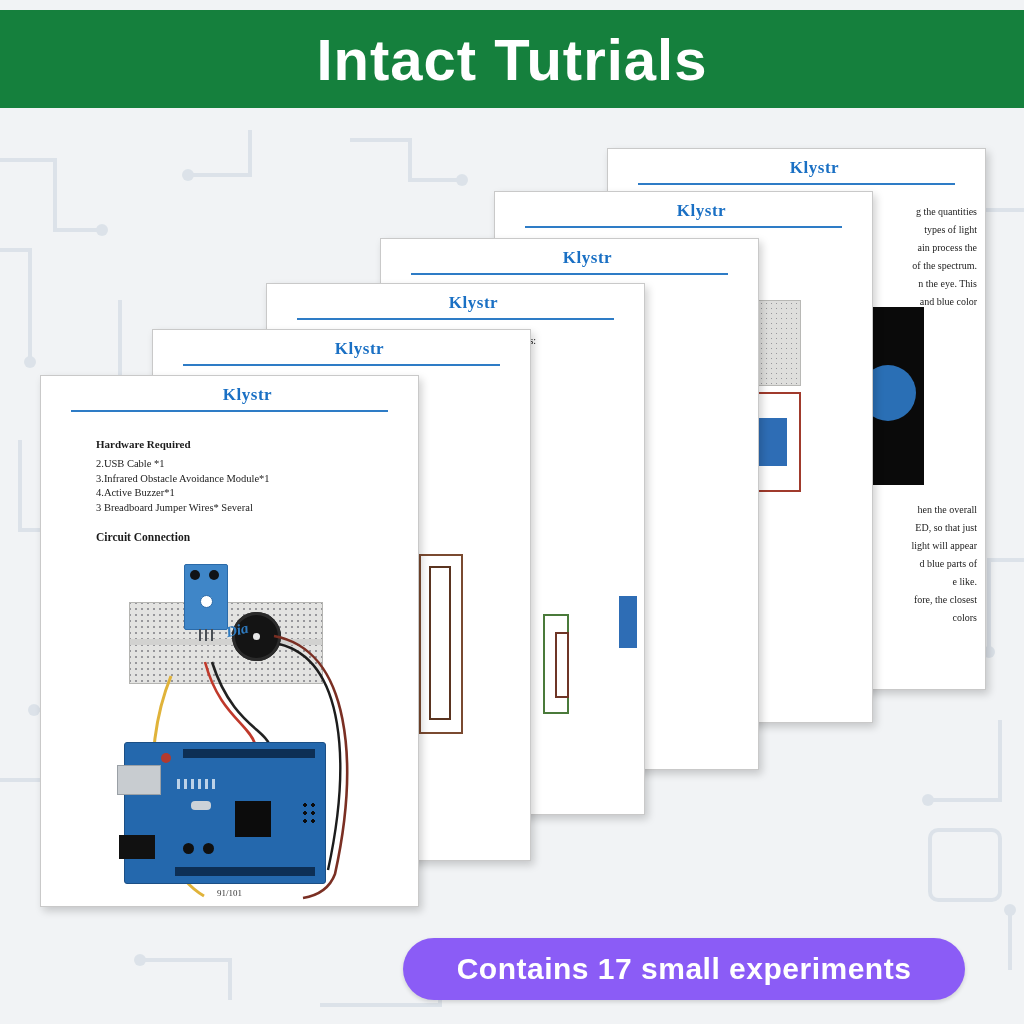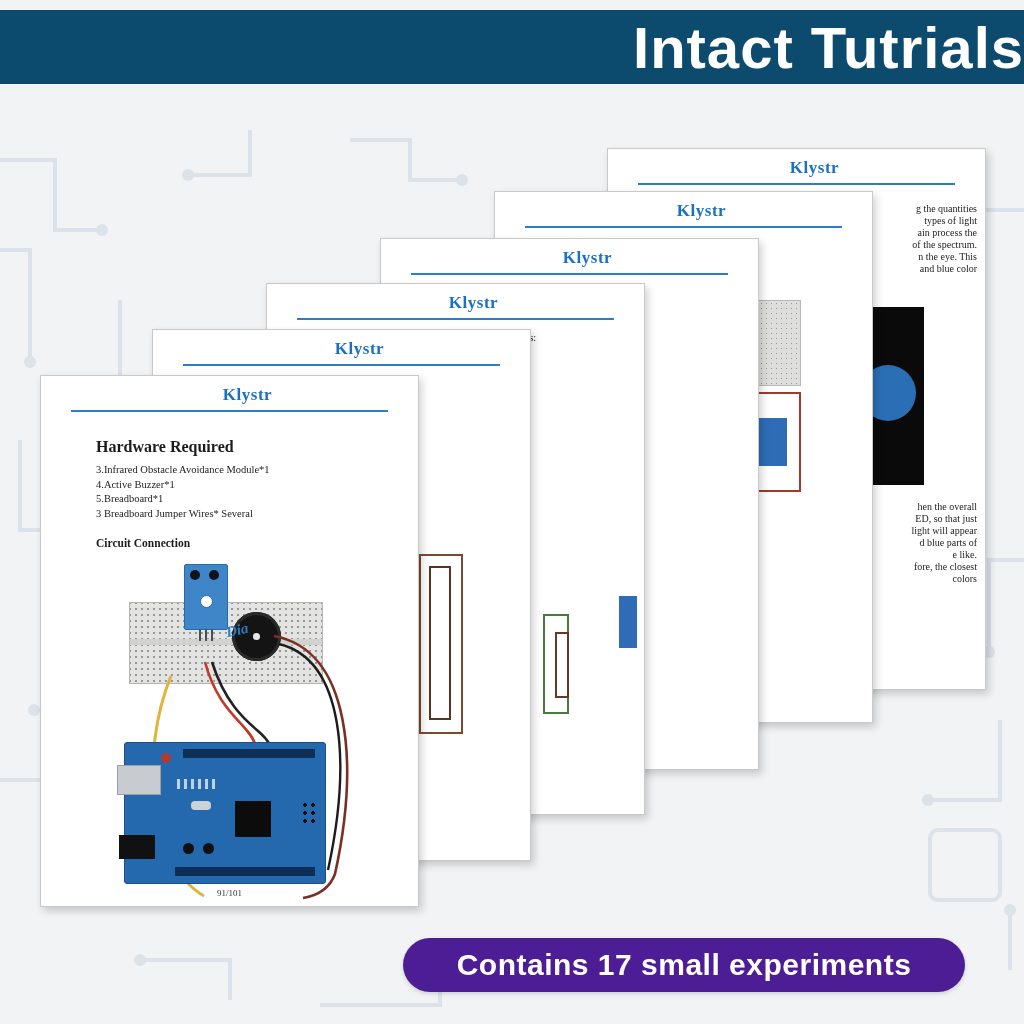--- a/index.html
+++ b/index.html
@@ -5,22 +5,22 @@
   html,body{margin:0;padding:0;}
   .canvas{
     position:relative;width:1024px;height:1024px;overflow:hidden;
     background:#f1f3f5;font-family:"Liberation Sans",sans-serif;
   }
   
   .bg-circuit{position:absolute;left:0;top:0;width:1024px;height:1024px;z-index:0;}
 
   
   .banner{
-    position:absolute;left:0;right:0;top:10px;height:74px;background:#0c4a6e;
-    display:flex;align-items:center;justify-content:flex-end;z-index:20;
+    position:absolute;left:0;right:0;top:10px;height:98px;background:#15803d;
+    display:flex;align-items:center;justify-content:center;z-index:20;
   }
   .banner h1{
     margin:0;color:#ffffff;font-size:58px;font-weight:800;letter-spacing:1px;
     font-family:"Liberation Sans",sans-serif;
   }
 
   
   .page{
     position:absolute;width:377px;height:530px;background:#ffffff;
     border:1px solid #c9c9c9;box-shadow:3px 4px 8px rgba(0,0,0,0.18);
@@ -33,21 +33,21 @@
   .p6{left:607px;top:148px;height:540px;z-index:7;}
 
   .brand{
     margin:9px 0 0 0;text-align:center;font-family:"Liberation Serif",serif;
     font-weight:bold;font-size:17px;color:#1a70c4;letter-spacing:0.5px;padding-left:36px;
   }
   .rule{height:2px;background:#2e7cc6;margin:5px 30px 0 30px;}
 
   
   .fp-body{position:absolute;left:55px;top:62px;right:18px;font-family:"Liberation Serif",serif;color:#1b1b1b;}
-  .fp-title{font-weight:bold;font-size:16px;margin:0 0 7px 0;}
+  .fp-title{font-weight:bold;font-size:11px;margin:0 0 7px 0;}
   .fp-item{font-size:10.5px;line-height:14.5px;}
   .fp-circuit{font-weight:bold;font-size:11.5px;margin:16px 0 0 0;}
   .pageno{
     position:absolute;bottom:8px;left:0;width:100%;text-align:center;
     font-family:"Liberation Serif",serif;font-size:9px;color:#333;
   }
 
   
   .diagram{position:absolute;left:68px;top:188px;width:262px;height:336px;}
   .bboard{
@@ -93,21 +93,21 @@
   .a-cap1,.a-cap2{position:absolute;top:100px;width:11px;height:11px;border-radius:50%;background:#101010;}
   .a-cap1{left:58px;} .a-cap2{left:78px;}
   .a-pads{
     position:absolute;left:52px;top:36px;width:40px;height:10px;
     background:repeating-linear-gradient(90deg,#bcd2e8 0 3px,transparent 3px 7px);
   }
 
   
   .frag{
     position:absolute;font-family:"Liberation Serif",serif;font-size:10px;
-    line-height:12px;color:#222;white-space:pre-line;text-align:right;
+    line-height:18px;color:#222;white-space:pre-line;text-align:right;
   }
   .p3-es{left:258px;top:48px;text-align:left;}
   .p4-txt{right:10px;top:496px;width:130px;}
   .p6-top{right:8px;top:54px;width:140px;}
   .p6-bot{right:8px;top:352px;width:140px;}
 
   .p6-photo{position:absolute;left:240px;top:158px;width:76px;height:178px;background:#0a0a0a;}
   .p6-led{position:absolute;left:12px;top:58px;width:56px;height:56px;border-radius:50%;background:#2a6fb5;}
 
   .p5-bb{
@@ -119,21 +119,21 @@
 
   .p2-loop{position:absolute;left:266px;top:224px;width:40px;height:176px;border:2px solid #7a4a30;}
   .p2-loop-in{position:absolute;left:8px;top:10px;width:18px;height:150px;border:2px solid #5a3420;}
 
   .p3-loop{position:absolute;left:276px;top:330px;width:22px;height:96px;border:2px solid #4a7a3a;}
   .p3-loop2{position:absolute;left:288px;top:348px;width:10px;height:62px;border:2px solid #6e3526;}
   .p3-mod{position:absolute;left:352px;top:312px;width:18px;height:52px;background:#2e6db5;}
 
   
   .pill{
-    position:absolute;left:403px;top:938px;width:562px;height:54px;background:#4c1d95;
+    position:absolute;left:403px;top:938px;width:562px;height:62px;background:#8b5cf6;
     border-radius:31px;display:flex;align-items:center;justify-content:center;z-index:20;
     box-shadow:0 2px 4px rgba(0,0,0,0.15);
     text-align:center;
   }
   .pill span{color:#ffffff;font-size:30px;font-weight:600;letter-spacing:0.5px;}
 </style>
 </head>
 <body>
 
 <div class="canvas">
@@ -226,23 +226,23 @@
       <div class="p2-loop-in"></div>
     </div>
   </div>
 
   <div class="page p1">
     <div class="brand">Klystr</div>
     <div class="rule"></div>
 
     <div class="fp-body">
       <div class="fp-title">Hardware Required</div>
+      <div class="fp-item">2.USB Cable *1</div>
       <div class="fp-item">3.Infrared Obstacle Avoidance Module*1</div>
       <div class="fp-item">4.Active Buzzer*1</div>
-      <div class="fp-item">5.Breadboard*1</div>
       <div class="fp-item">3  Breadboard Jumper Wires* Several</div>
       <div class="fp-circuit">Circuit Connection</div>
     </div>
 
     <div class="diagram">
       <div class="bboard">
         <div class="bboard-groove"></div>
       </div>
       <div class="sensor">
         <div class="sensor-eye1"></div>

